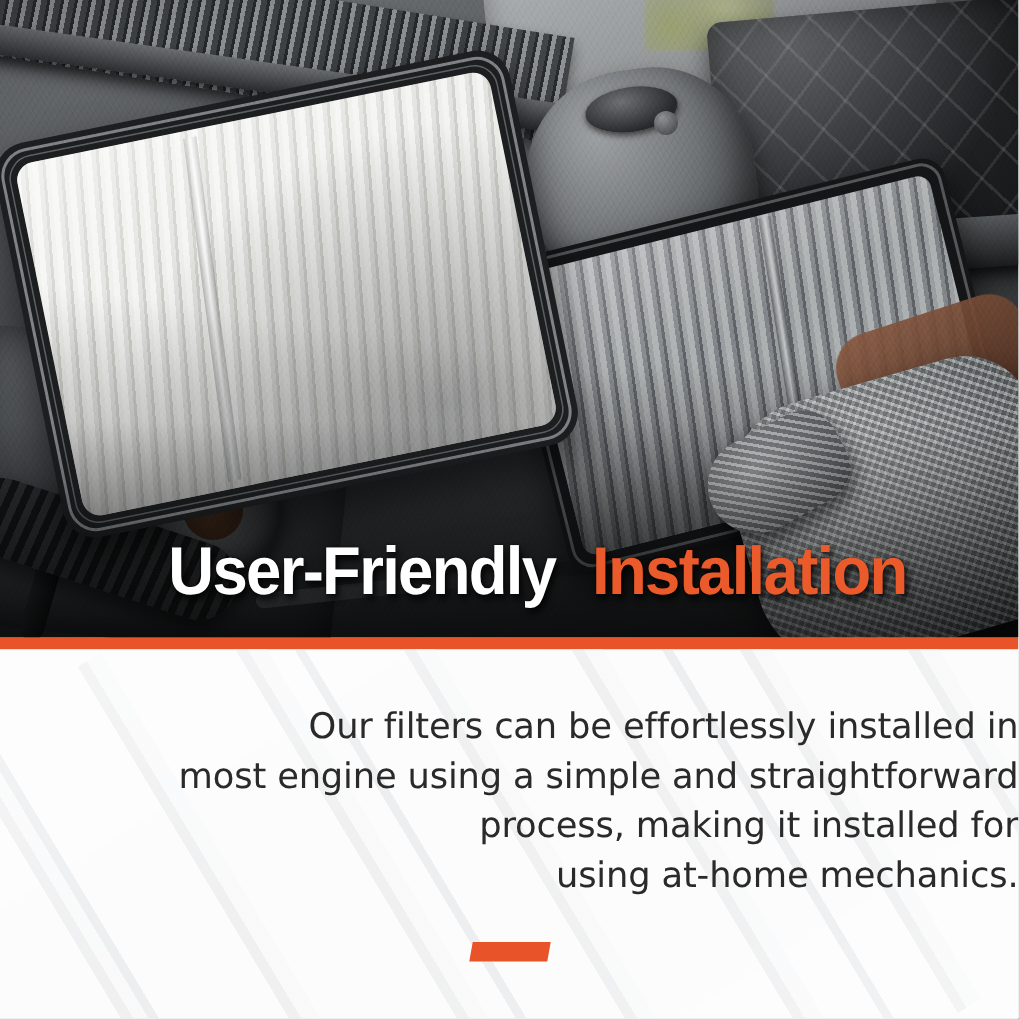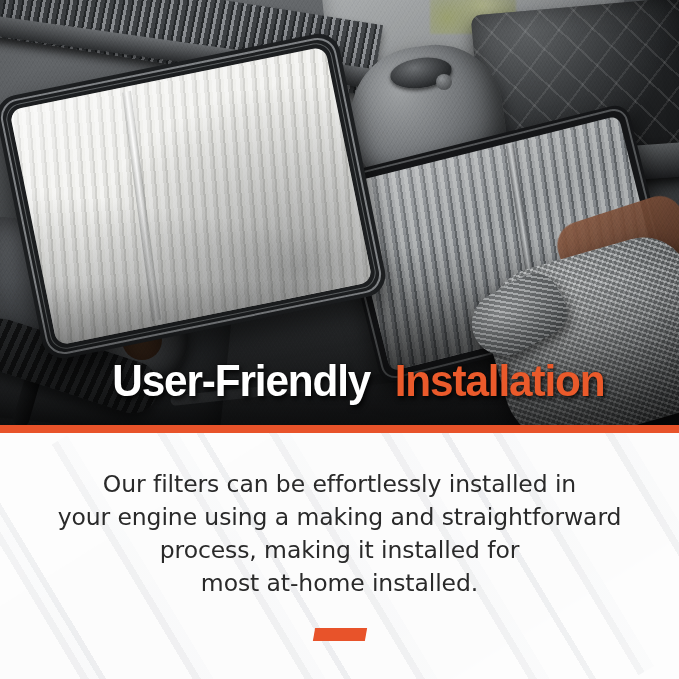--- a/index.html
+++ b/index.html
@@ -247,21 +247,21 @@
         rgba(255,255,255,0) 0 60px,
         rgba(223,225,228,.85) 60px 66px,
         rgba(255,255,255,0) 66px 210px);
     opacity:.9;
   }
   .panel-sheen{position:absolute;inset:0;
     background:
       linear-gradient(148deg, rgba(255,255,255,.96) 0%, rgba(255,255,255,.55) 38%, rgba(240,241,243,.6) 68%, rgba(255,255,255,.9) 100%);
     mix-blend-mode:screen;opacity:.55;}
 
-  .body-copy{position:absolute;left:0;right:0;top:468px;text-align:center;
+  .body-copy{position:absolute;left:0;right:0;top:468px;text-align:right;
     font-family:"DejaVu Sans","Liberation Sans",sans-serif;
     font-size:23.5px;line-height:33px;color:#2a2a2a;font-weight:400;
     letter-spacing:-.1px;}
   .body-copy div{white-space:nowrap;}
 
   .accent-wrap{position:absolute;left:0;right:0;top:628px;display:flex;justify-content:center;}
   .accent{width:52px;height:13px;background:#e8532a;transform:skewX(-10deg);}
 </style>
 </head>
 <body>
@@ -322,22 +322,22 @@
   <div class="divider"></div>
 
   <div class="panel">
     <div class="panel-streaks"></div>
     <div class="panel-streaks2"></div>
     <div class="panel-sheen"></div>
   </div>
 
   <div class="body-copy">
     <div>Our filters can be effortlessly installed in</div>
-    <div>your engine using a making and straightforward</div>
+    <div>most engine using a simple and straightforward</div>
     <div>process, making it installed for</div>
-    <div>most at-home installed.</div>
+    <div>using at-home mechanics.</div>
   </div>
 
   <div class="accent-wrap">
     <div class="accent"></div>
   </div>
 
 </div>
 
 </body></html>

